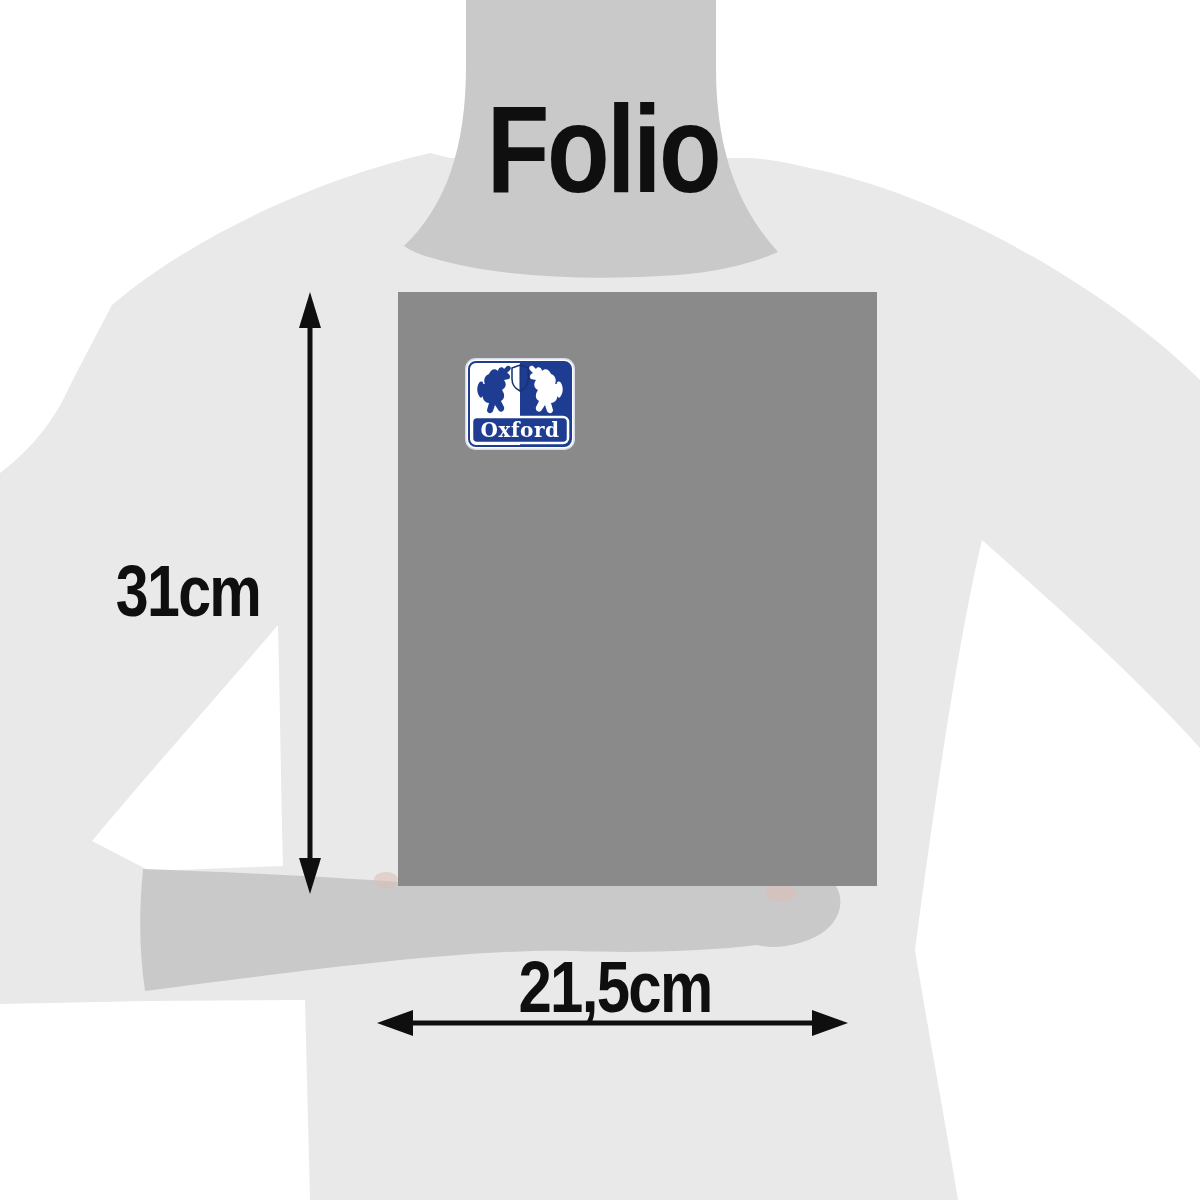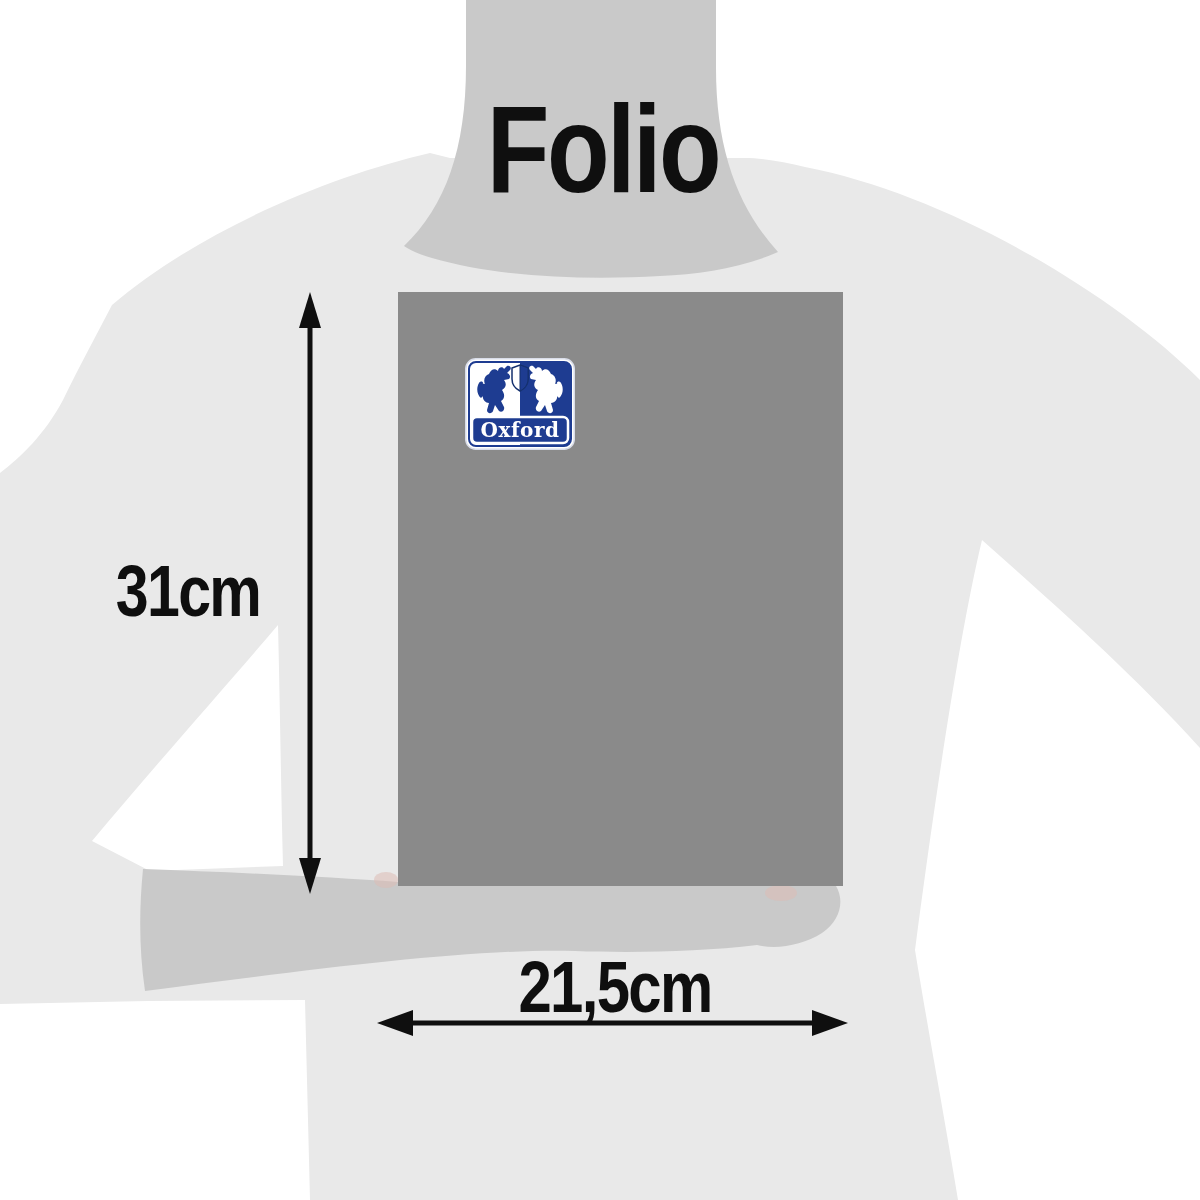--- a/index.html
+++ b/index.html
@@ -4,20 +4,21 @@
 <style>
   html,body{margin:0;padding:0;}
   .stage{
     position:relative;width:1200px;height:1200px;overflow:hidden;
     background:#ffffff;font-family:"Liberation Sans",sans-serif;
   }
   .silhouette{position:absolute;left:0;top:0;width:1200px;height:1200px;}
   .notebook{
     position:absolute;left:398px;top:292px;width:445px;height:594px;
     background:#8a8a8a;
+    padding-left:34px;
   }
   .oxford-logo{position:absolute;left:67px;top:66px;width:110px;height:92px;}
   .annot{position:absolute;color:#0f0f0f;font-weight:bold;line-height:1;white-space:nowrap;}
   .title{
     left:0;top:86px;width:1200px;text-align:center;font-size:125px;letter-spacing:-3px;
     transform:translateX(3px) scaleX(.82);transform-origin:center;
   }
   .dim-height{
     left:188px;top:591px;font-size:72px;letter-spacing:-2px;
     transform:translate(-50%,-50%) scaleX(.82);

